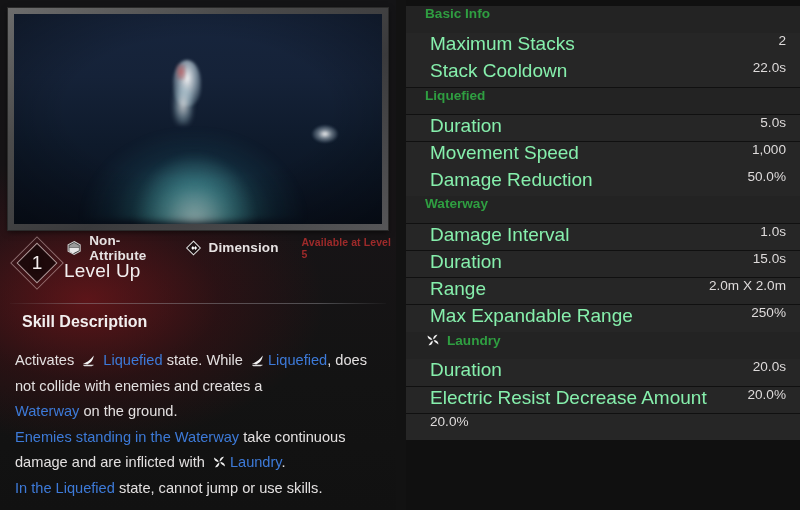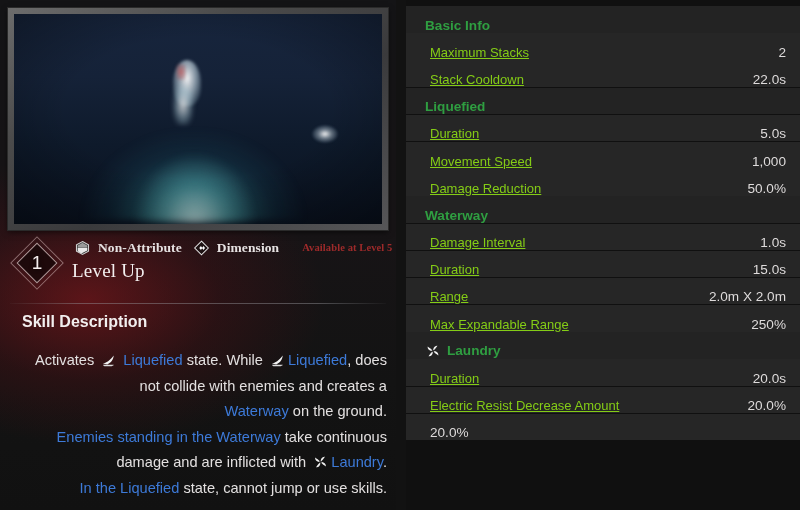--- a/index.html
+++ b/index.html
@@ -130,21 +130,21 @@
     border: 1px solid rgba(225,200,200,.75);
     background: rgba(20,6,8,.78);
   }
   .lvl-num {
     position: absolute;
     left: 0; top: 0; width: 46px; height: 46px;
     display: flex; align-items: center; justify-content: center;
     color: #f4eded; font-size: 19px; font-weight: 400;
     text-shadow: 0 0 4px rgba(0,0,0,.8);
   }
-  .head-right { margin-left: 12px; padding-top: 2px; font-family: Liberation Serif, serif; }
+  .head-right { margin-left: 4px; padding-top: 2px; }
   .tag-row { display: flex; align-items: center; gap: 9px; height: 19px; }
   .tag { display: flex; align-items: center; gap: 5px; }
   .tag-label {
     color: #e6e2e2; font-size: 13.5px; font-weight: 700;
     letter-spacing: .1px;
   }
   .avail {
     color: #9e2a2a; font-size: 10.5px; font-weight: 700;
     margin-left: 14px; letter-spacing: .1px;
   }
@@ -164,21 +164,20 @@
     position: absolute;
     left: 22px; top: 313px;
     color: #f2efef; font-size: 16px; font-weight: 700;
   }
   .desc-body {
     position: absolute;
     left: 15px; top: 348px; width: 372px;
     font-size: 14.6px;
     line-height: 25.5px;
     color: #e3e0e0;
-    text-align: right;
   }
   .desc-body .hl { color: #3d7ad8; }
   .ico-inline {
     display: inline-block;
     vertical-align: -3px;
     width: 17px; height: 16px;
     margin: 0 2px;
   }
 
   
@@ -186,38 +185,37 @@
     position: absolute;
     left: 406px; top: 0;
     width: 394px; height: 510px;
     background: #101010;
     padding: 6px 0 0 0;
   }
   .row {
     position: relative;
     height: 26.6px;
     display: flex;
-    align-items: flex-end;
+    align-items: flex-start;
     justify-content: space-between;
     padding: 0 14px 0 24px;
     background: #262626;
     margin-bottom: 0.6px;
   }
   .row.section {
     background: #232323;
     padding-left: 19px;
   }
   .row.section .sec-label {
     color: #2f9e41; font-size: 13.6px; font-weight: 700;
     display: flex; align-items: center; gap: 6px;
   }
   .row .k {
-    color: #84cc16; font-size: 13px; font-weight: 400;
+    color: #86efac; font-size: 19px; font-weight: 400;
     white-space: nowrap;
-    text-decoration: underline;
   }
   .row .v {
     color: #dedbdb; font-size: 13.6px; font-weight: 400;
     white-space: nowrap;
   }
 </style>
 </head>
 <body>
 
 <div id="app">

